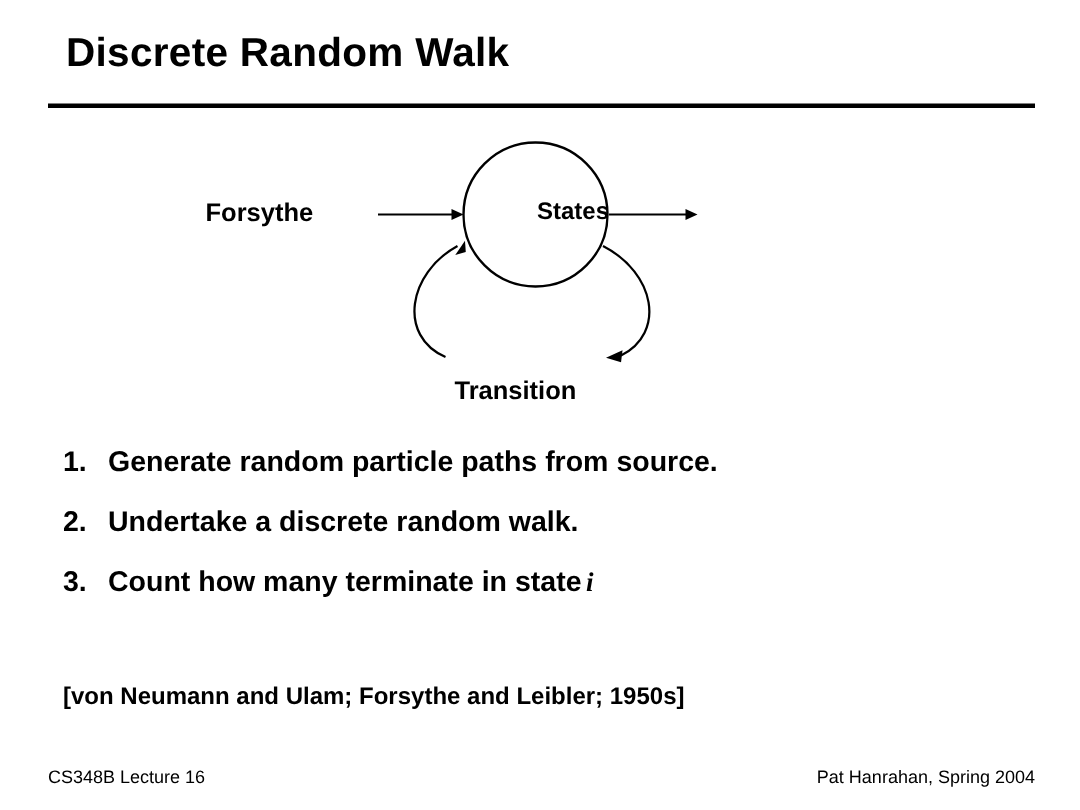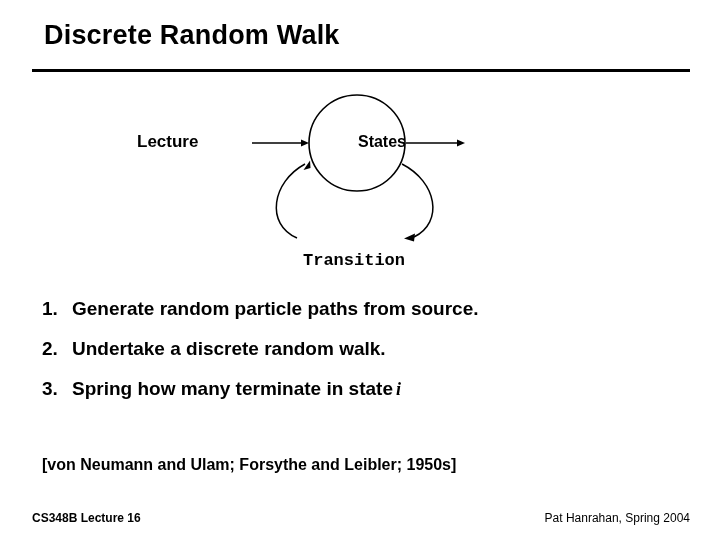--- a/index.html
+++ b/index.html
@@ -63,21 +63,20 @@
     left: 137px;
     top: 46px;
   }
   .label-termination {
     left: 467px;
     top: 46px;
   }
   .label-transition {
     left: 303px;
     top: 165px;
-    font-family: Liberation Mono, monospace;
   }
   .label-states {
     position: absolute;
     left: 308px;
     top: 47px;
     width: 98px;
     text-align: right;
     font-size: 16px;
     font-weight: bold;
     color: #000000;
@@ -119,21 +118,21 @@
     font-weight: bold;
     white-space: nowrap;
   }
 
   
   .footer-left {
     position: absolute;
     left: 32px;
     top: 511px;
     font-size: 12px;
-    font-weight: bold;
+    font-weight: normal;
     white-space: nowrap;
   }
   .footer-right {
     position: absolute;
     right: 30px;
     top: 511px;
     font-size: 12px;
     font-weight: normal;
     white-space: nowrap;
   }
@@ -158,36 +157,36 @@
       <polygon points="465,57 457,53.4 457,60.6" fill="#000000"></polygon>
 
       <path d="M 402,78 C 437,96 444,136 414,151" fill="none" stroke="#000000" stroke-width="1.5"></path>
       <polygon points="404,152.5 415,147.5 414,155.5" fill="#000000"></polygon>
 
       <path d="M 297,152 C 265,138 272,96 305,78" fill="none" stroke="#000000" stroke-width="1.5"></path>
       <polygon points="310,74.5 303.5,84 310.5,82" fill="#000000"></polygon>
     </svg>
 
     <div class="label-states">States</div>
-    <div class="diag-label label-creation">Lecture</div>
+    <div class="diag-label label-creation">Forsythe</div>
     <div class="diag-label label-transition">Transition</div>
   </div>
 
   <div class="list">
     <div class="list-item">
       <span class="list-num">1.</span>
       <span class="list-text"><span>Generate random particle paths from source.</span></span>
     </div>
     <div class="list-item">
       <span class="list-num">2.</span>
       <span class="list-text"><span>Undertake a discrete random walk.</span></span>
     </div>
     <div class="list-item">
       <span class="list-num">3.</span>
-      <span class="list-text"><span>Spring how many terminate in state</span><span class="ital">i</span></span>
+      <span class="list-text"><span>Count how many terminate in state</span><span class="ital">i</span></span>
     </div>
   </div>
 
   <div class="citation">[von Neumann and Ulam; Forsythe and Leibler; 1950s]</div>
 
   <div class="footer-left">CS348B Lecture 16</div>
   <div class="footer-right">Pat Hanrahan, Spring 2004</div>
 
 </div>
 

